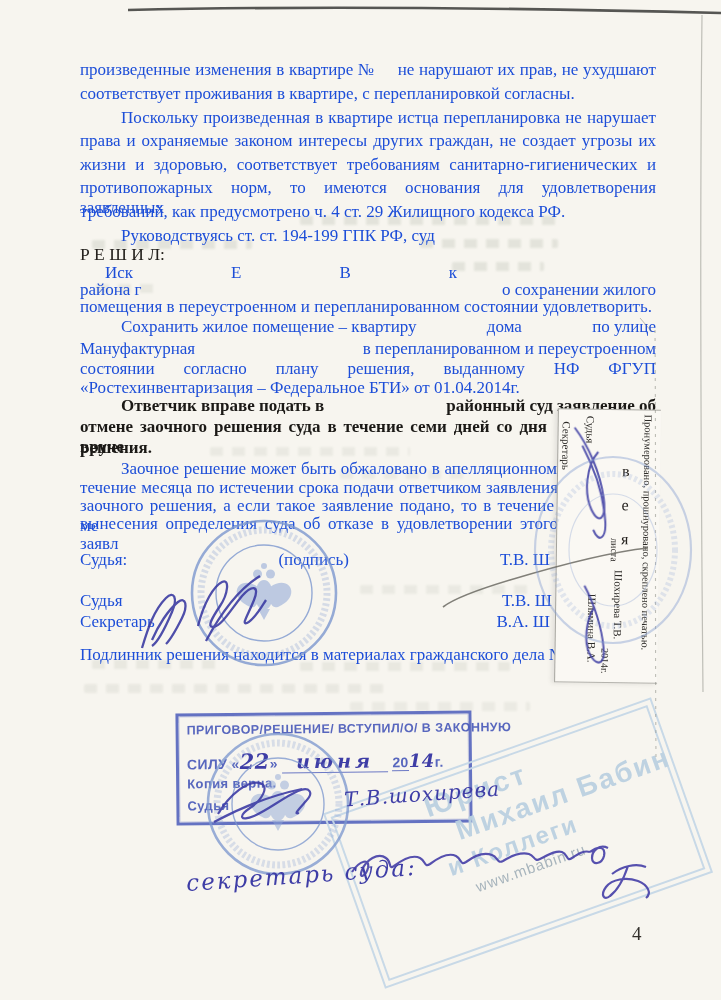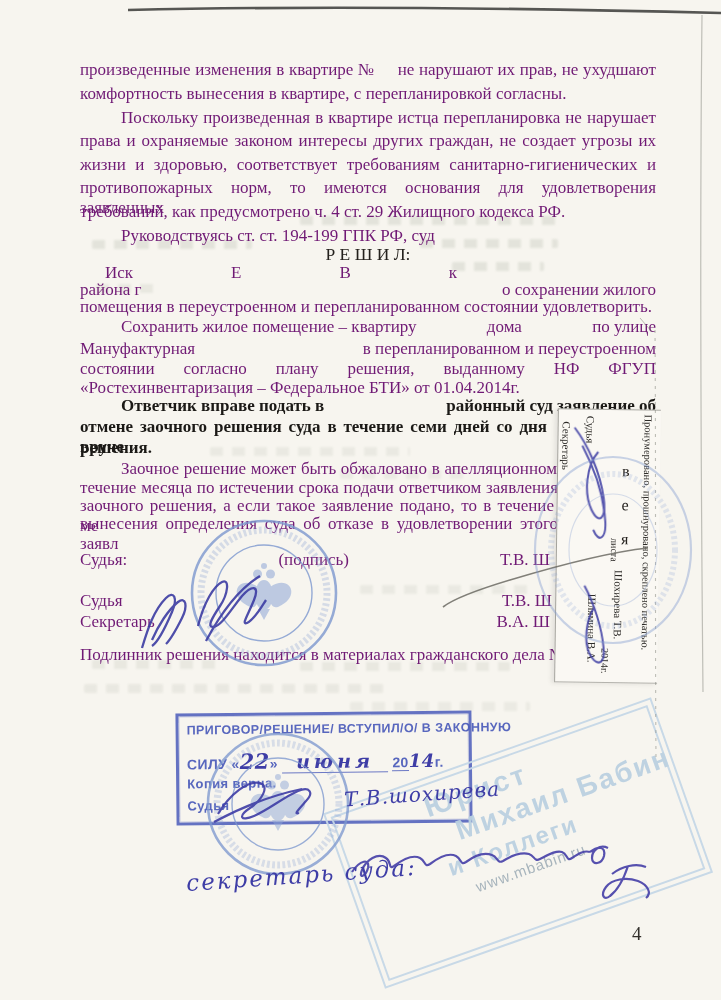--- a/index.html
+++ b/index.html
@@ -1,26 +1,26 @@
 <!DOCTYPE html>
 <html><head>
 <meta charset="utf-8">
 <style>
   html,body{margin:0;padding:0;background:#d9d6cf;}
   #page{position:relative;width:721px;height:1000px;background:#f7f5ef;overflow:hidden;
         font-family:"Liberation Serif", serif;}
   
-  .ln{position:absolute;left:80px;width:576px;font-size:17px;line-height:20px;color:#701a75;
+  .ln{position:absolute;left:80px;width:576px;font-size:17px;line-height:20px;color:#1d4ed8;
       white-space:pre;z-index:2;}
   .j{text-align:justify;text-align-last:justify;white-space:normal;}
   .ind{left:121px;width:535px;}
   .b{font-weight:bold;color:#1b1916;}
   .fx{display:flex;justify-content:space-between;white-space:nowrap;}
   .fx span{white-space:nowrap;}
-  .hd{position:absolute;left:80px;width:576px;text-align:center;font-size:17.5px;color:#24211d;z-index:2;}
+  .hd{position:absolute;left:80px;width:576px;font-size:17.5px;color:#24211d;z-index:2;}
   
   .bl{position:absolute;height:9px;filter:blur(1.3px);opacity:.55;z-index:1;border-radius:2px;
       background:repeating-linear-gradient(90deg, rgba(120,130,110,.28) 0 13px, rgba(120,130,110,0) 13px 22px);}
   
   #strip{position:absolute;left:556px;top:409px;width:102px;height:272px;background:#faf8f3;
          transform:rotate(.8deg);border-left:1px solid rgba(95,95,88,.55);border-top:1px solid rgba(95,95,88,.5);
          border-bottom:1px solid rgba(95,95,88,.45);box-shadow:-3px 1px 4px rgba(60,60,55,.10);z-index:4;}
   .vtx{position:absolute;writing-mode:vertical-rl;color:#2c2a27;font-family:"Liberation Serif",serif;}
   .stray{position:absolute;font-size:16px;color:#262320;font-family:"Liberation Serif",serif;}
   
@@ -60,21 +60,21 @@
   <div class="bl" style="left:96px;top:284px;width:62px;opacity:.4"></div>
   <div class="bl" style="left:210px;top:447px;width:200px;opacity:.35"></div>
   <div class="bl" style="left:340px;top:470px;width:130px;opacity:.3"></div>
   <div class="bl" style="left:360px;top:585px;width:170px;opacity:.35"></div>
   <div class="bl" style="left:92px;top:660px;width:130px;opacity:.4"></div>
   <div class="bl" style="left:300px;top:662px;width:210px;opacity:.4"></div>
   <div class="bl" style="left:84px;top:684px;width:300px;opacity:.38"></div>
   <div class="bl" style="left:350px;top:702px;width:180px;opacity:.33"></div>
 
   <div class="ln j" style="top:60px">произведенные изменения в квартире №&nbsp;&nbsp;&nbsp;&nbsp;&nbsp;не нарушают их прав, не ухудшают</div>
-  <div class="ln" style="top:84px">комфортность вынесения в квартире, с перепланировкой согласны.</div>
+  <div class="ln" style="top:84px">соответствует проживания в квартире, с перепланировкой согласны.</div>
   <div class="ln j ind" style="top:108px">Поскольку произведенная в квартире истца перепланировка не нарушает</div>
   <div class="ln j" style="top:131px">права и охраняемые законом интересы других граждан, не создает угрозы их</div>
   <div class="ln j" style="top:155px">жизни и здоровью, соответствует требованиям санитарно-гигиенических и</div>
   <div class="ln j" style="top:178px">противопожарных норм, то имеются основания для удовлетворения заявленных</div>
   <div class="ln" style="top:202px">требований, как предусмотрено ч. 4 ст. 29 Жилищного кодекса РФ.</div>
   <div class="ln ind" style="top:226px">Руководствуясь ст. ст. 194-199 ГПК РФ, суд</div>
 
   <div class="hd" style="top:244px">Р Е Ш И Л:</div>
 
   <div class="ln fx" style="top:263px;left:105px;width:352px">

